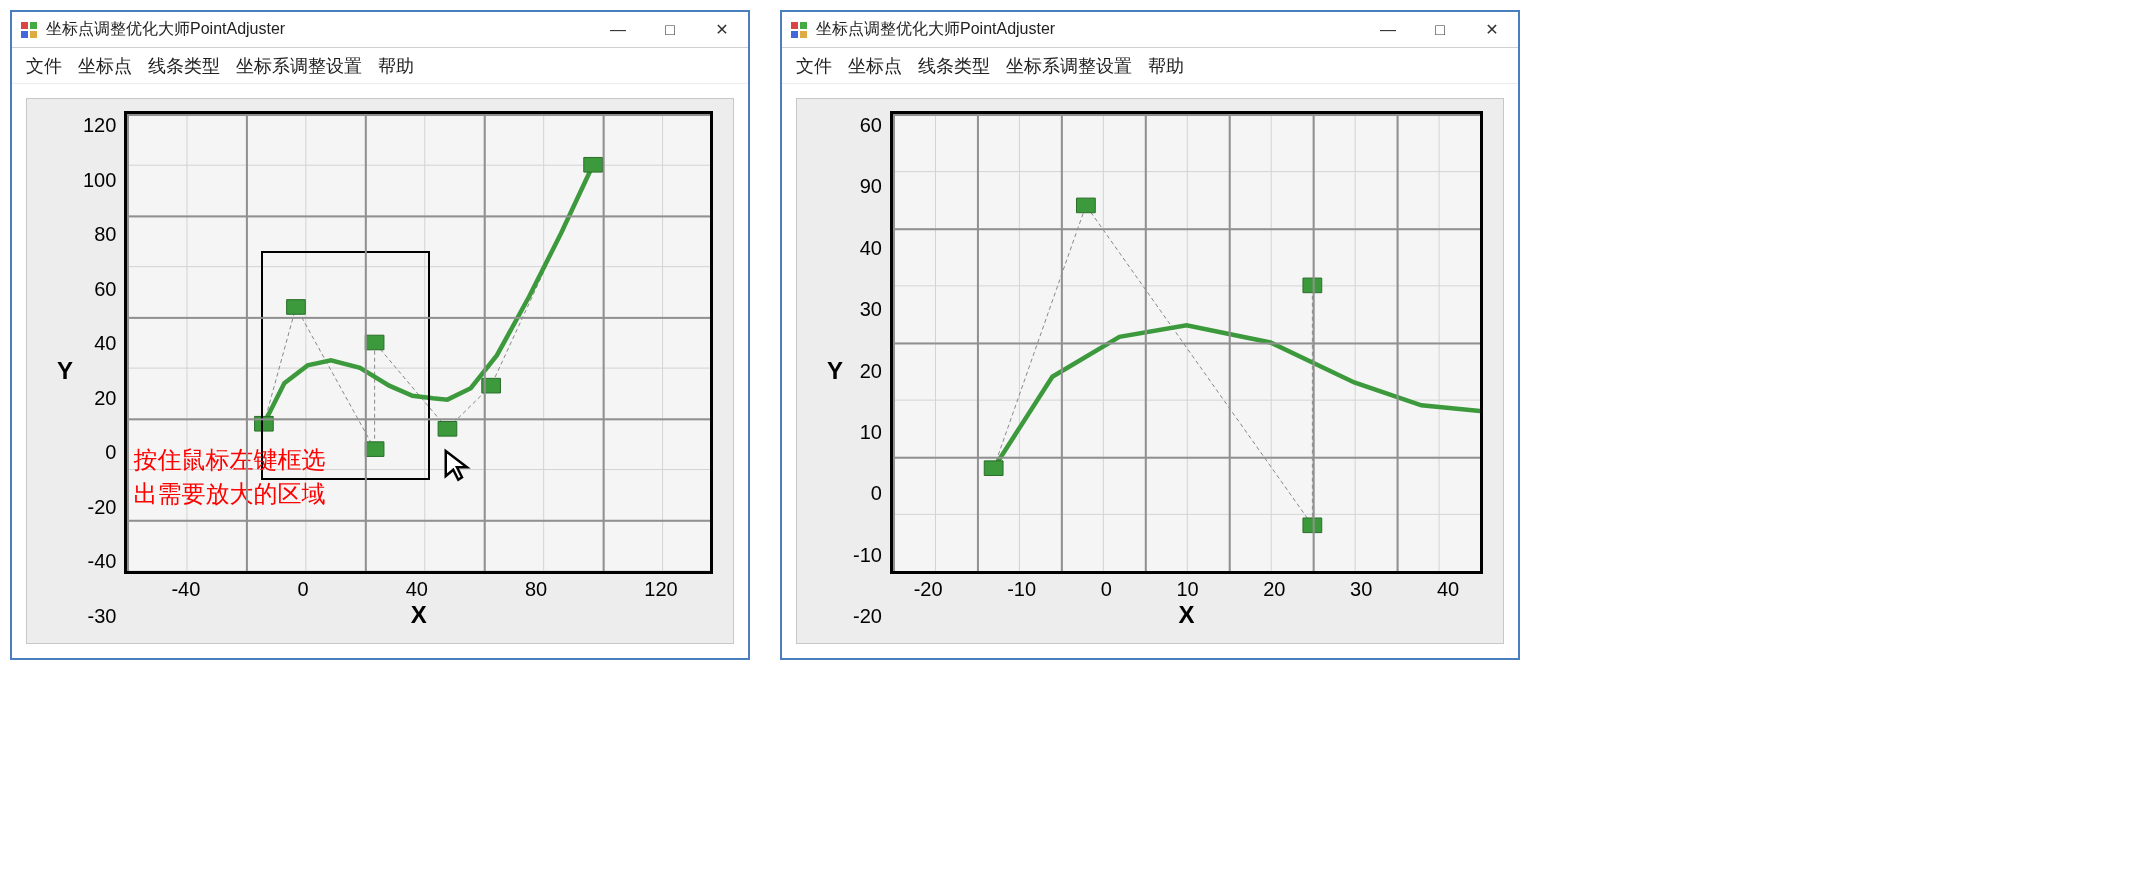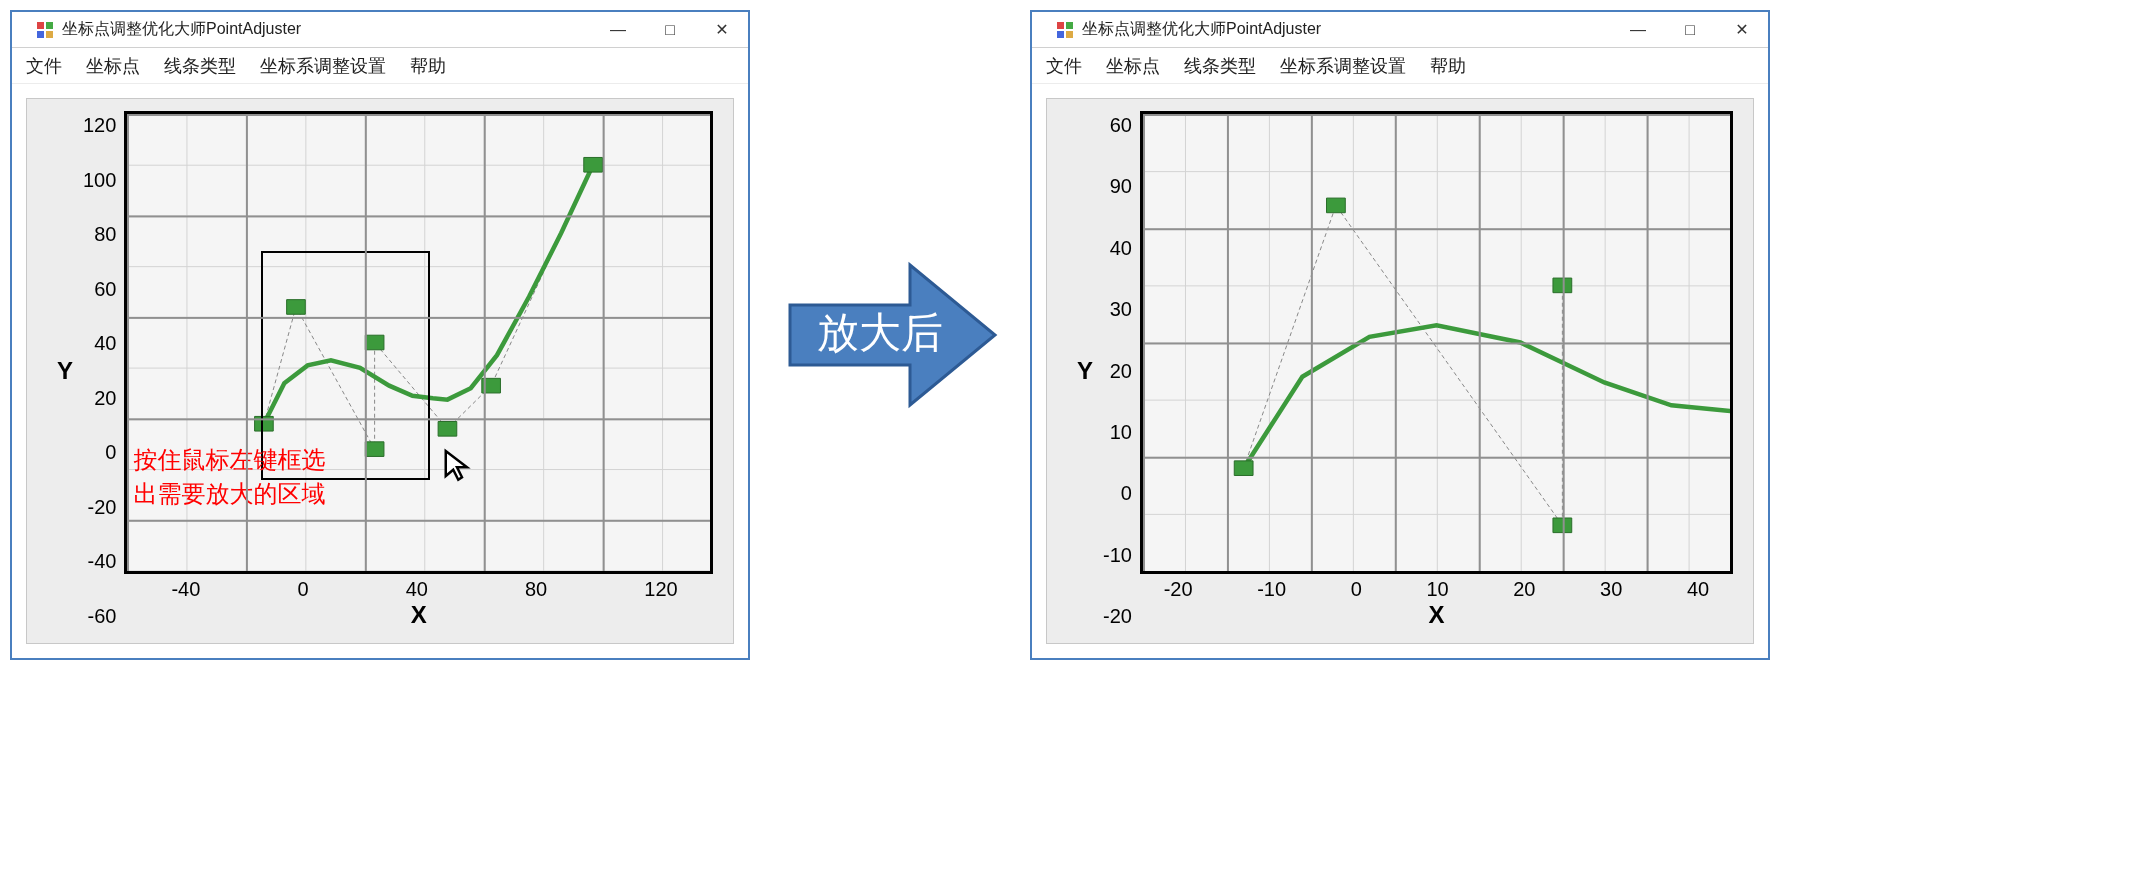--- a/index.html
+++ b/index.html
@@ -17,40 +17,40 @@
       display: flex;
       flex-direction: column;
     }
     .window.left { width: 740px; height: 650px; }
     .window.right { width: 740px; height: 650px; }
     .titlebar {
       height: 36px;
       background: #fff;
       display: flex;
       align-items: center;
-      padding-left: 24px;
+      padding-left: 8px;
       border-bottom: 1px solid #d0d0d0;
       font-size: 16px;
       color: #222;
     }
     .titlebar .app-icon {
       width: 18px; height: 18px; margin-right: 8px;
       display: inline-flex; align-items: center; justify-content: center;
     }
     .titlebar .spacer { flex: 1; }
     .titlebar .win-btn {
       width: 52px; height: 36px;
       display: flex; align-items: center; justify-content: center;
       font-size: 16px; color: #333;
     }
     .menubar {
       height: 36px;
       display: flex;
       align-items: center;
-      gap: 24px;
+      gap: 16px;
       padding: 0 14px;
       font-size: 18px;
       color: #222;
       background: #fff;
       border-bottom: 1px solid #ececec;
     }
     .menubar .menu-item { cursor: default; }
     .content {
       flex: 1;
       padding: 14px;
@@ -151,21 +151,21 @@
         <div class="axis-col">
           <span>120</span>
           <span>100</span>
           <span>80</span>
           <span>60</span>
           <span>40</span>
           <span>20</span>
           <span>0</span>
           <span>-20</span>
           <span>-40</span>
-          <span>-60</span>
+          <span>-30</span>
         </div>
         <div class="chart-col">
           <div class="chart-box left-grid">
             <svg class="chart-svg" id="chart-left" viewBox="0 0 100 100" preserveAspectRatio="none">
                   <path class="ctrl-line" vector-effect="non-scaling-stroke" d="M23.50 67.78 L29.00 42.22 L42.50 73.33 L42.50 50.00 L55.00 68.89 L62.50 59.44 L80.00 11.11"></path>
                   <path class="curve" vector-effect="non-scaling-stroke" d="M23.50 67.78 L27.00 58.89 L31.00 55.00 L35.00 53.89 L40.00 55.56 L45.00 59.44 L49.00 61.67 L52.50 62.22 L55.00 62.50 L59.00 60.00 L63.50 52.78 L69.00 40.00 L74.50 26.11 L80.00 11.11"></path>
                   <rect class="data-point" vector-effect="non-scaling-stroke" x="21.9" y="66.17777777777778" width="3.2" height="3.2"></rect>
                   <rect class="data-point" vector-effect="non-scaling-stroke" x="27.399999999999995" y="40.62222222222223" width="3.2" height="3.2"></rect>
                   <rect class="data-point" vector-effect="non-scaling-stroke" x="40.9" y="71.73333333333333" width="3.2" height="3.2"></rect>
                   <rect class="data-point" vector-effect="non-scaling-stroke" x="40.9" y="48.4" width="3.2" height="3.2"></rect>
@@ -189,26 +189,20 @@
             <span>80</span>
             <span style="margin-right:6%">120</span>
           </div>
           <div class="xlabel">X</div>
         </div>
       </div>
     </div>
   </div>
 </div>
 
-<div class="arrow-wrap">
-  <svg width="220" height="180" viewBox="0 0 220 180">
-    <path d="M10 60 L130 60 L130 20 L215 90 L130 160 L130 120 L10 120 Z" fill="#4a7fbf" stroke="#2d5a94" stroke-width="3"></path>
-    <text x="100" y="102" font-size="42" fill="#fff" text-anchor="middle" font-family="Microsoft YaHei" id="arrow-text">放大后</text>
-  </svg>
-</div>
 
 <div class="window right">
   <div class="titlebar">
     <span class="app-icon">
       <svg width="16" height="16" viewBox="0 0 16 16">
             <rect x="0" y="0" width="7" height="7" fill="#d44"></rect>
             <rect x="9" y="0" width="7" height="7" fill="#4a4"></rect>
             <rect x="0" y="9" width="7" height="7" fill="#46d"></rect>
             <rect x="9" y="9" width="7" height="7" fill="#da4"></rect>
           </svg>

